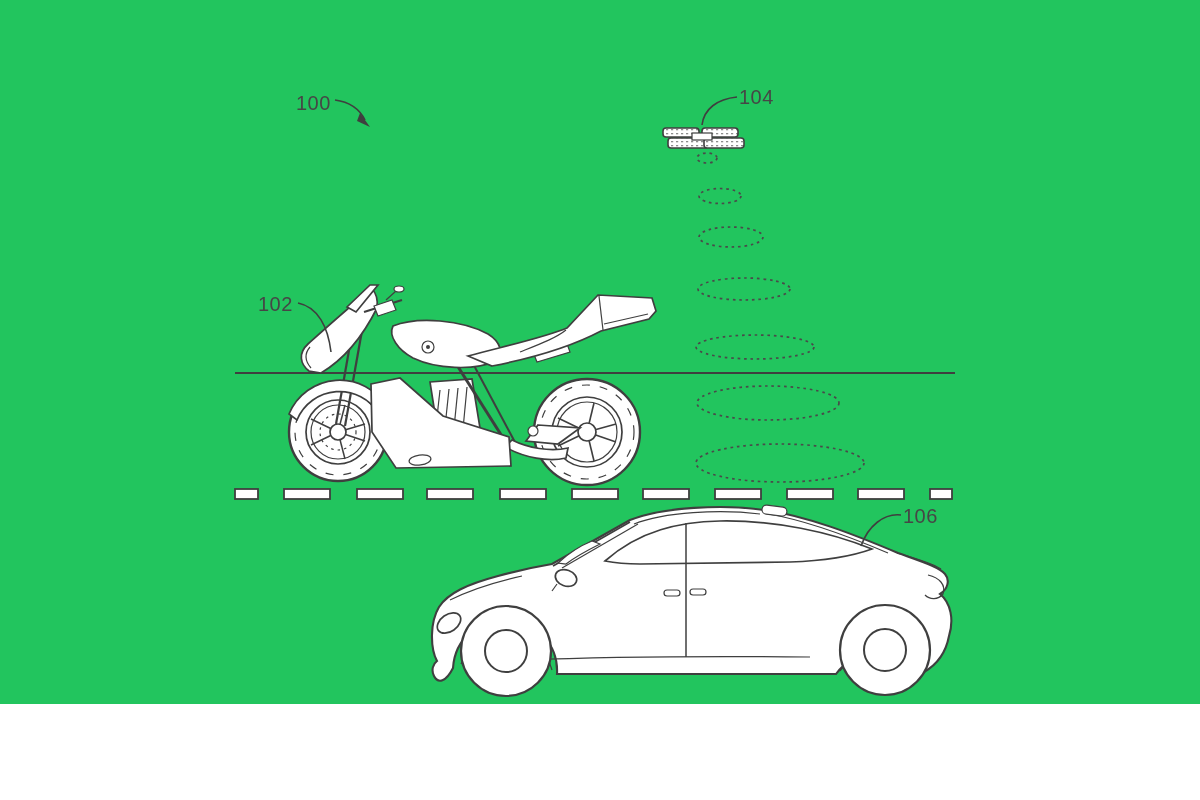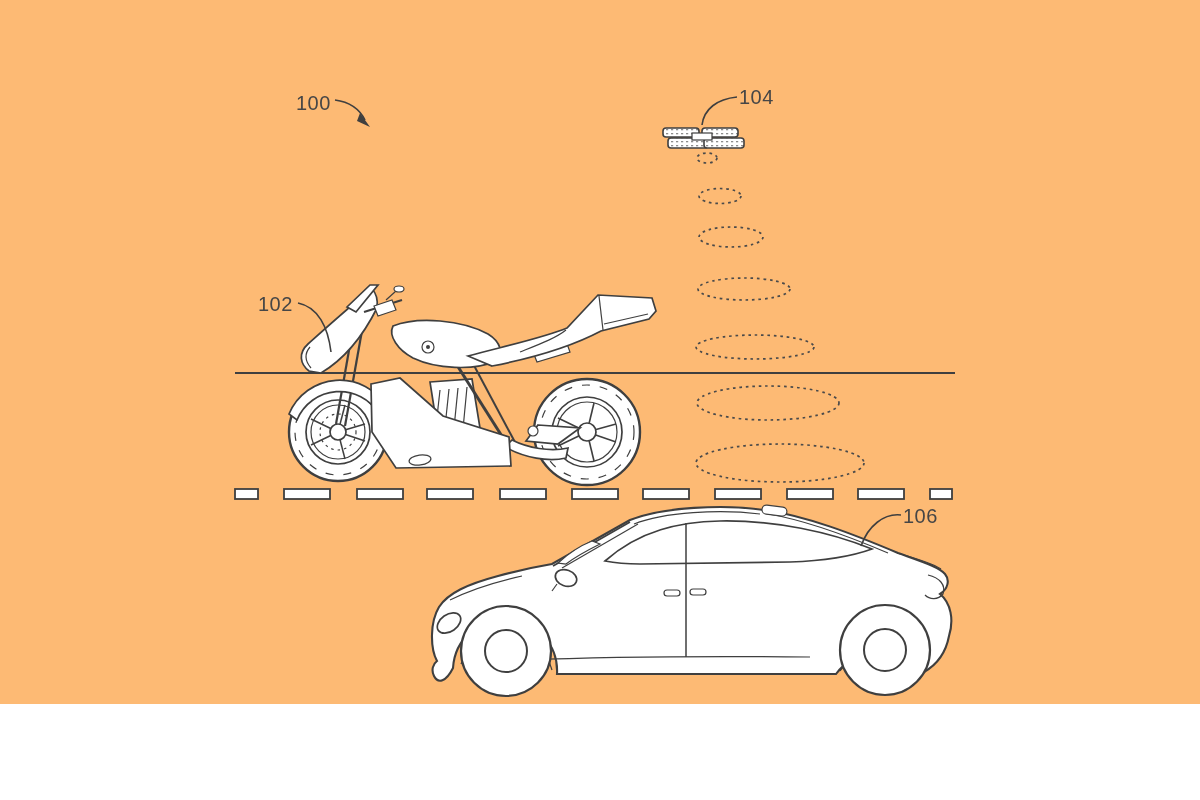--- a/index.html
+++ b/index.html
@@ -4,21 +4,21 @@
 <style>
   html, body {
     margin: 0;
     padding: 0;
     background: #ffffff;
   }
   .figure-canvas {
     position: relative;
     width: 1200px;
     height: 704px;
-    background: #fdba74;
+    background: #22c55e;
     overflow: hidden;
     font-family: "Liberation Sans", sans-serif;
   }
   svg { display: block; }
   .ln   { stroke: #3f3f3f; fill: none; }
   .lnw  { stroke: #3f3f3f; fill: #ffffff; }
   .thin { stroke-width: 1.2; }
   .med  { stroke-width: 1.7; }
   .dotted { stroke-dasharray: 2.6 3.8; }
   .ref-label {

